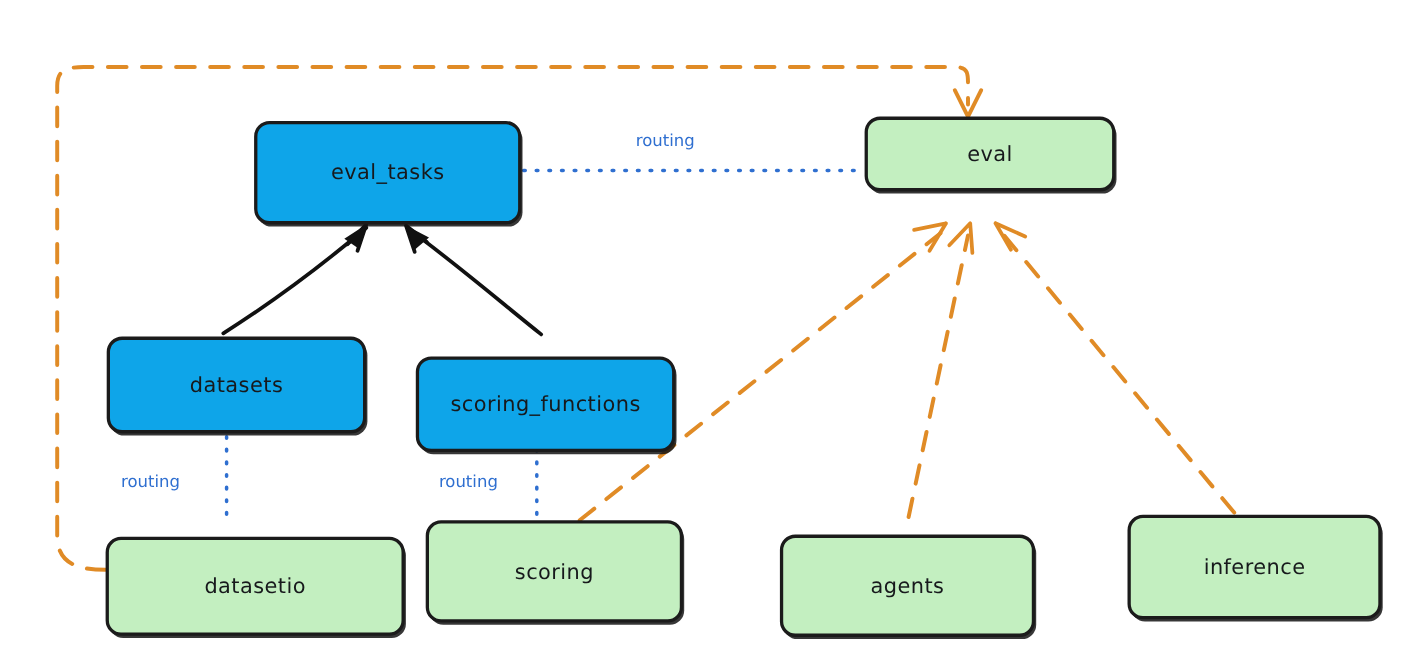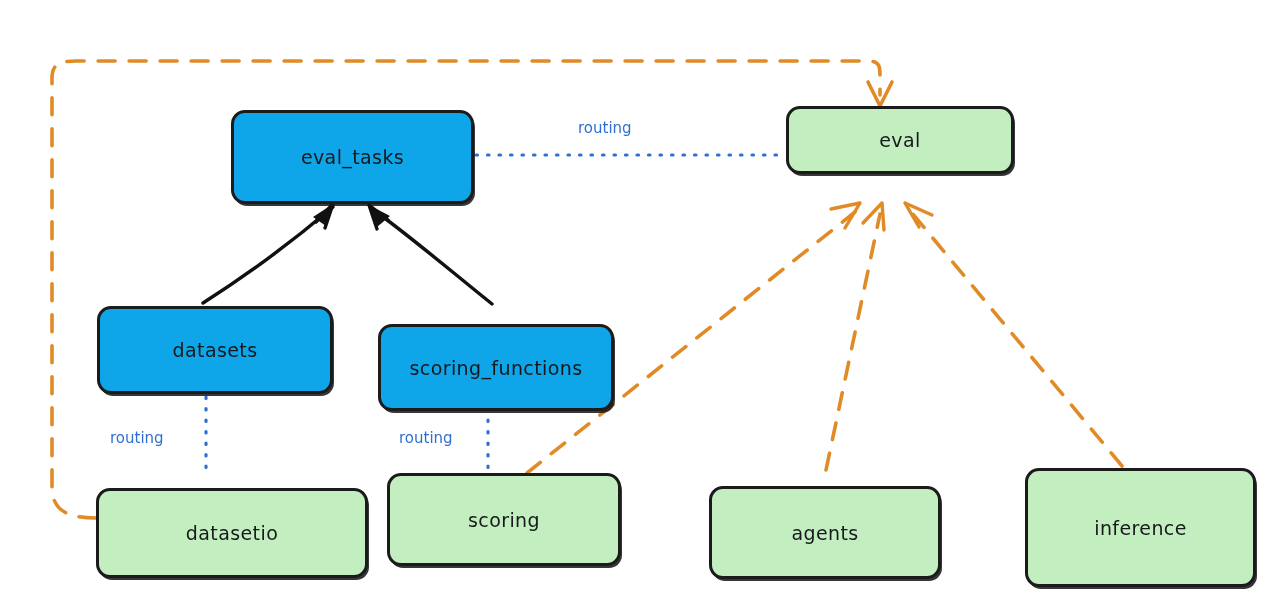--- a/index.html
+++ b/index.html
@@ -127,21 +127,21 @@
   </div>
 
   <div class="node green" style="left:387px; top:473px; width:234px; height:93px;">
     <span class="node-label">scoring</span>
   </div>
 
   <div class="node green" style="left:709px; top:470px; width:232px; height:93px;margin-top:16px;">
     <span class="node-label">agents</span>
   </div>
 
-  <div class="node green" style="left:1025px; top:468px; width:231px; height:119px;">
+  <div class="node green" style="left:1025px; top:468px; width:231px; height:95px;">
     <span class="node-label">inference</span>
   </div>
 
   <div class="edge-label" style="left:578px; top:119px;">routing</div>
 
   <div class="edge-label" style="left:110px; top:429px;">routing</div>
 
   <div class="edge-label" style="left:399px; top:429px;">routing</div>
 
 </div>

